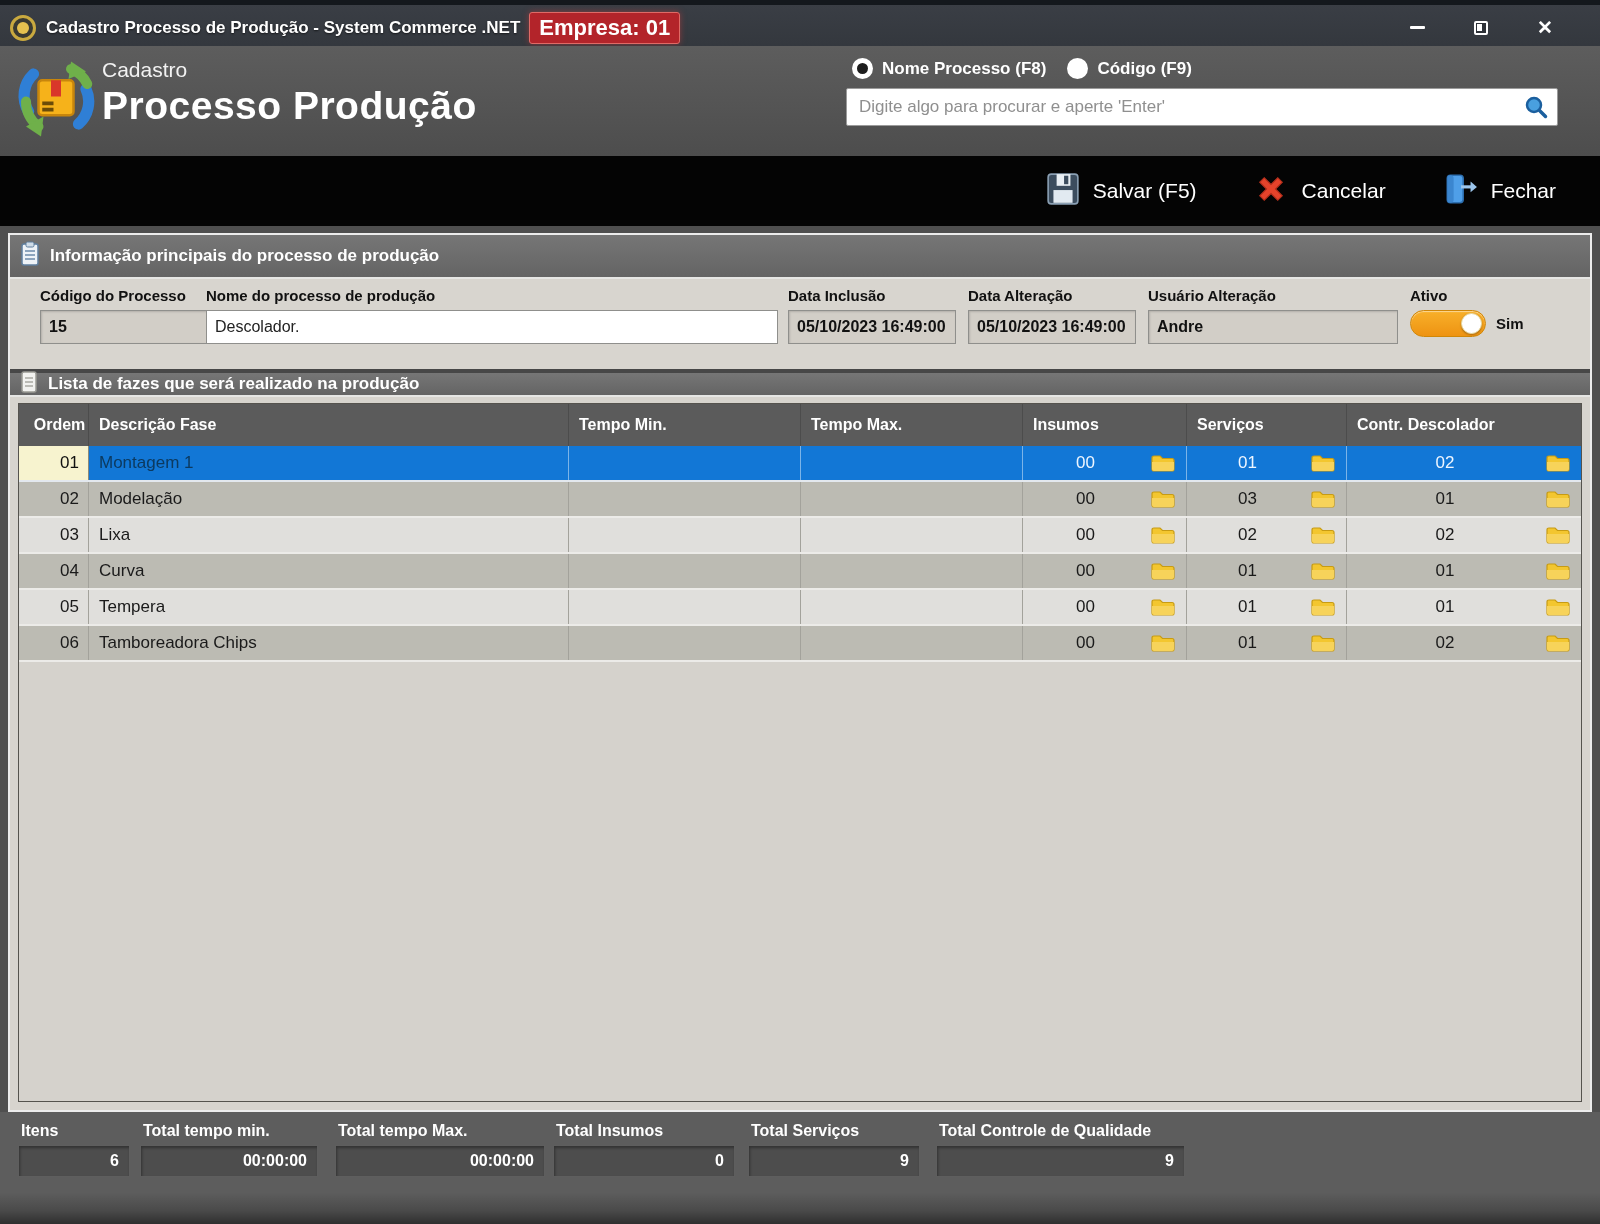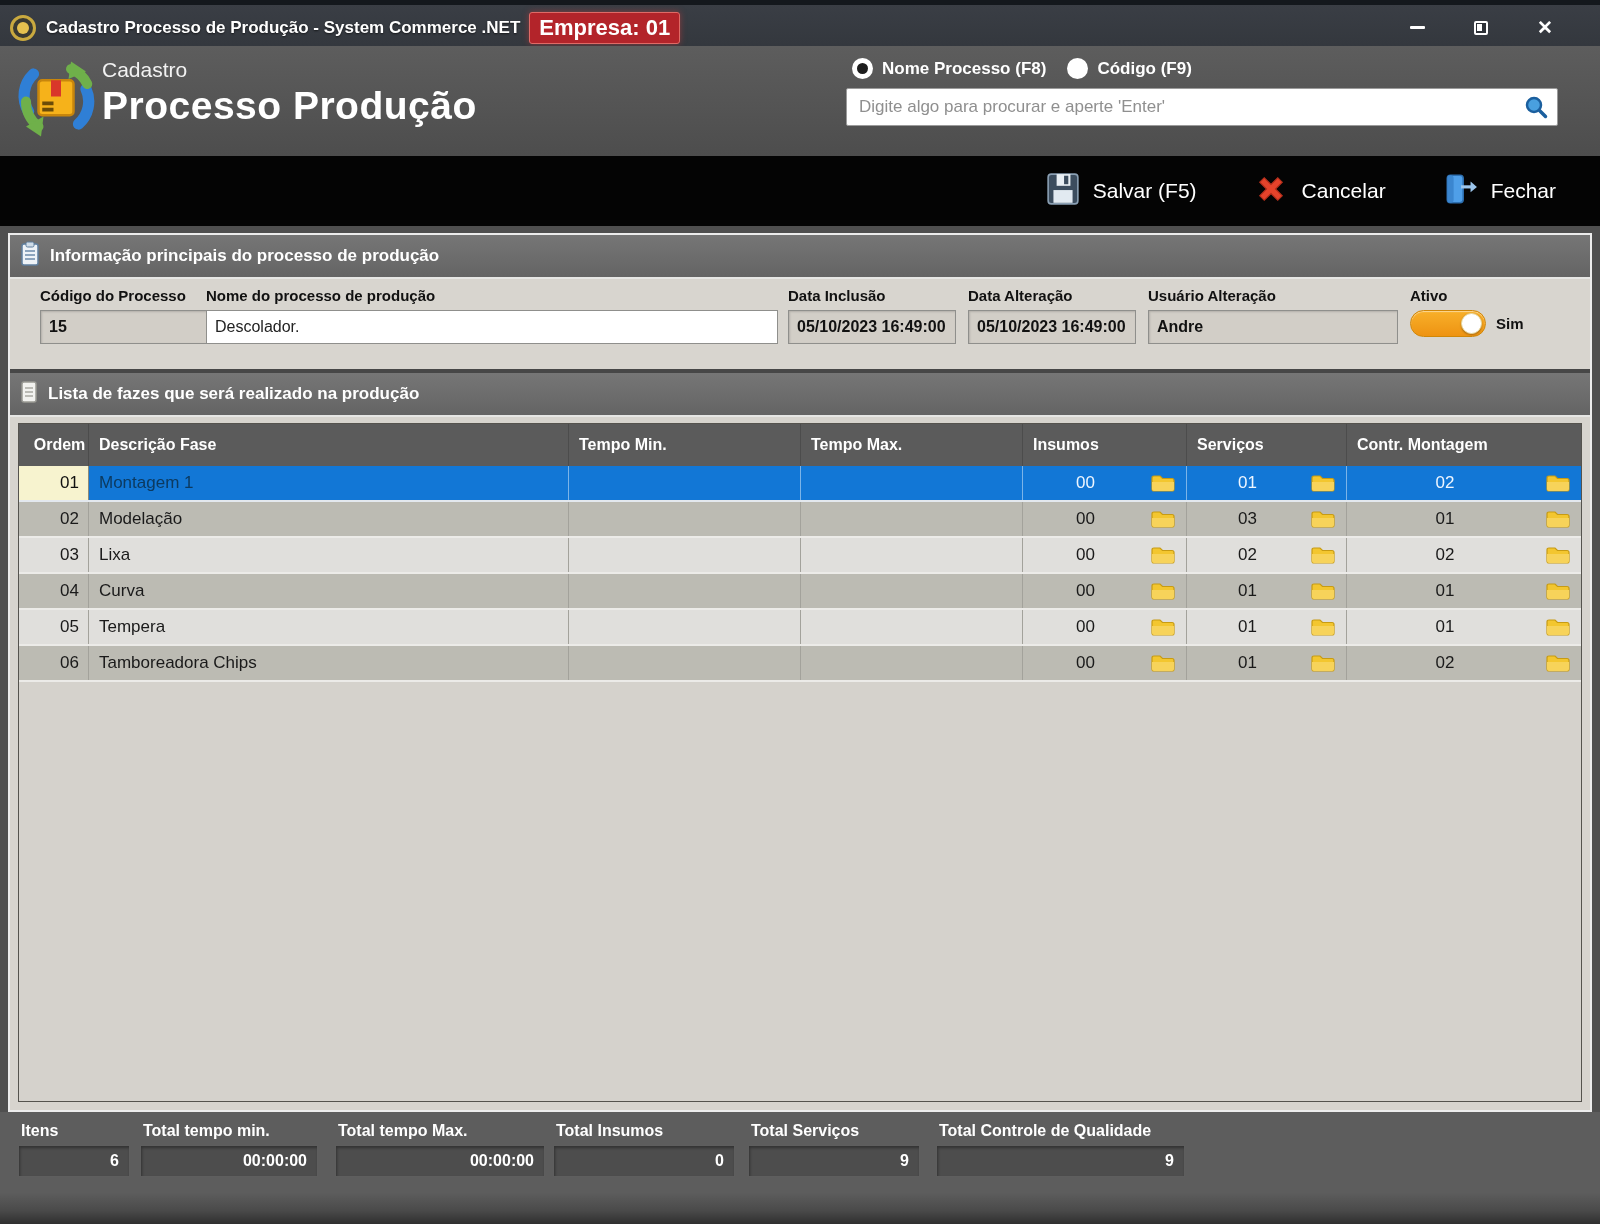--- a/index.html
+++ b/index.html
@@ -47,21 +47,21 @@
     display:flex; justify-content:flex-end; align-items:center; padding-right:16px; }
   .tbtn { display:flex; align-items:center; gap:13px; background:none; border:none; color:#fff;
     font-size:21px; font-family:"Liberation Sans",sans-serif; padding:0 28px; height:100%; cursor:pointer; }
 
   
   .content { position:absolute; left:8px; right:8px; top:233px; height:879px;
     background:#d7d4ce; border:2px solid #ececec; display:flex; flex-direction:column; }
   .section-bar { height:44px; flex:0 0 auto; background:linear-gradient(#767676,#646464);
     display:flex; align-items:center; gap:10px; padding:0 10px; color:#fff; font-weight:700; font-size:17px;
     border-bottom:2px solid #e6e6e4; }
-  .section-bar.second { border-top:4px solid #474747; height:48px; }
+  .section-bar.second { border-top:4px solid #474747; height:28px; }
 
   .fields { position:relative; height:90px; flex:0 0 auto; background:#d8d5cf; }
   .field { position:absolute; top:8px; }
   .field .flabel { font-size:15px; font-weight:700; color:#111; margin-bottom:6px; white-space:nowrap; }
   .fbox { height:34px; border:1px solid #8f8f8c; border-radius:0; display:flex; align-items:center;
     padding:0 8px; font-size:16px; }
   .fbox.ro { background:#d2cec7; font-weight:700; color:#111; box-shadow:inset 1px 1px 2px rgba(0,0,0,.15); }
   .fbox.edit { background:#fff; }
   .fbox.edit input { border:none; outline:none; width:100%; font-size:16px; color:#222;
     font-family:"Liberation Sans",sans-serif; background:transparent; }
@@ -279,21 +279,21 @@
     </div>
 
     <div class="gridwrap">
       <div class="thead">
         <div class="hc col-ordem">Ordem</div>
         <div class="hc col-desc">Descrição Fase</div>
         <div class="hc col-tmin">Tempo Min.</div>
         <div class="hc col-tmax">Tempo Max.</div>
         <div class="hc col-ins">Insumos</div>
         <div class="hc col-serv">Serviços</div>
-        <div class="hc col-contr">Contr. Montagem</div>
+        <div class="hc col-contr">Contr. Descolador</div>
       </div>
       <div id="grid-rows">
           <div class="trow selected">
             <div class="c col-ordem">01</div>
             <div class="c col-desc">Montagem 1</div>
             <div class="c col-tmin"></div>
             <div class="c col-tmax"></div>
             <div class="c col-ins numcell">
               <span class="nval">00</span>
               <span class="folder">

